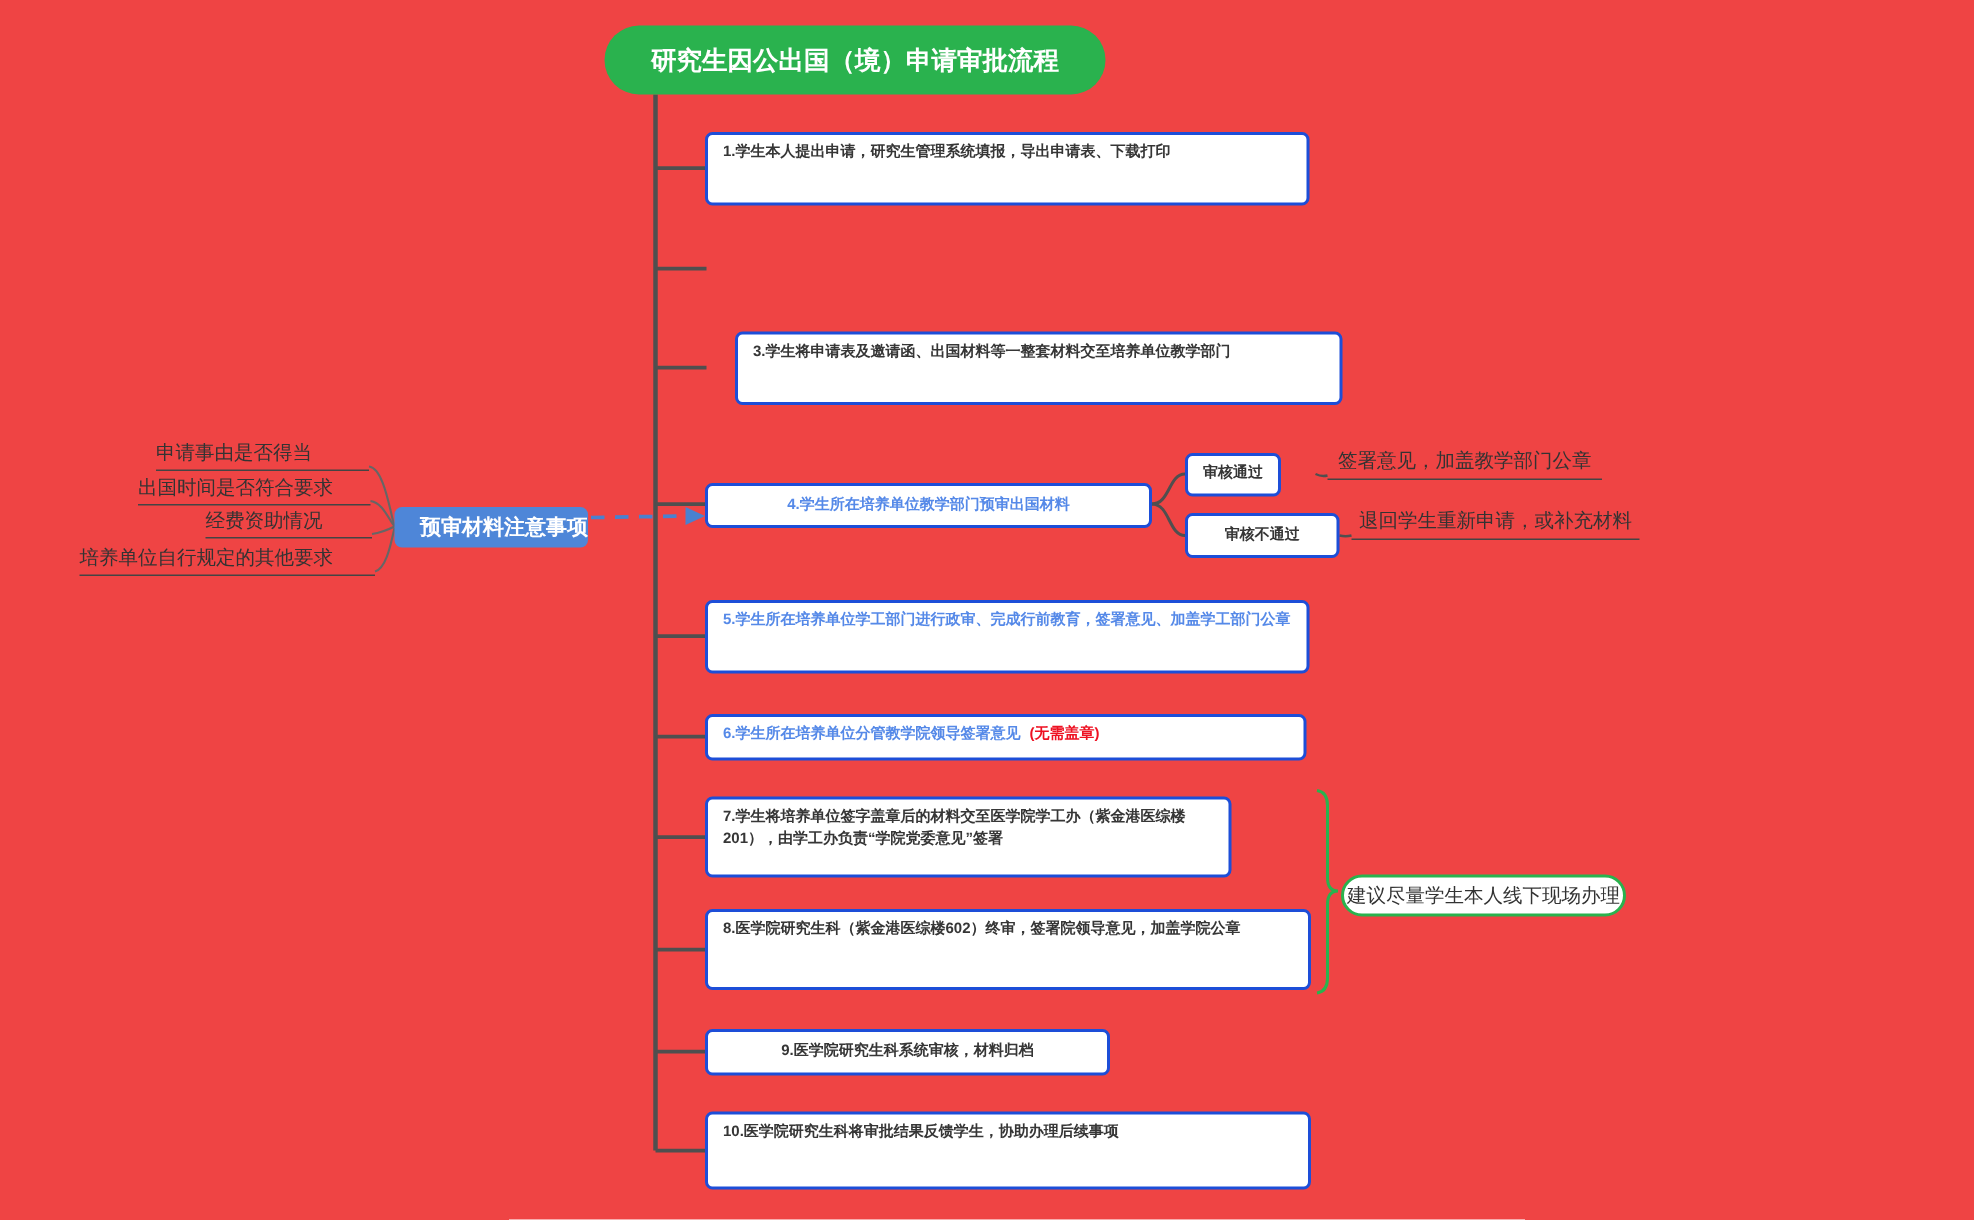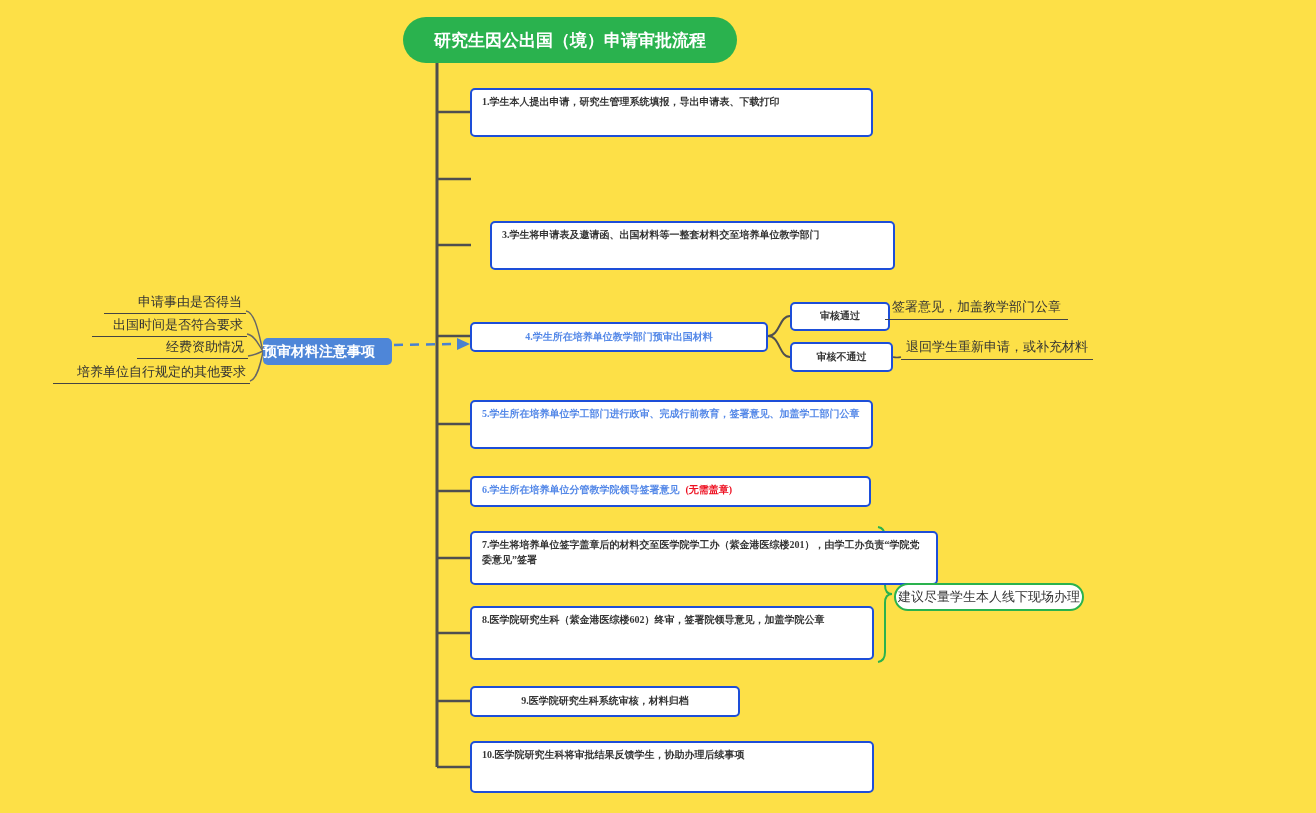--- a/index.html
+++ b/index.html
@@ -1,20 +1,20 @@
 <!DOCTYPE html>
 <html><head>
 <meta charset="utf-8">
 <style>
   html,body{margin:0;padding:0;background:#fff;}
   .canvas{
     position:relative;
     width:1316px;height:813px;
-    background:#fde047;
-    font-family:Liberation Serif, serif;
+    background:#ef4444;
+    font-family:Liberation Sans, sans-serif;
     overflow:hidden;
   }
   svg.wires{position:absolute;left:0;top:0;z-index:1;}
   .node{
     position:absolute;z-index:2;box-sizing:border-box;
     background:#fff;border:2px solid #1d4ed8;border-radius:5px;
     color:#363636;font-size:10px;font-weight:bold;line-height:1.45;
     padding:5px 10px;
   }
   .node.blue-text{color:#5589e8;}
@@ -25,25 +25,25 @@
     left:403px;top:17px;width:334px;height:46px;
     background:#2ab24e;border-radius:23px;
     color:#ffffff;font-size:17px;font-weight:bold;
     display:flex;align-items:center;justify-content:center;
   }
   .blue-box{
     position:absolute;z-index:2;box-sizing:border-box;
     left:263px;top:338px;width:129px;height:27px;
     background:#4e86d8;border-radius:5px;
     color:#fff;font-size:14px;font-weight:bold;
-    display:flex;align-items:center;justify-content:flex-start;
+    display:flex;align-items:center;justify-content:flex-end;
   }
   .fish-item{
     position:absolute;z-index:2;box-sizing:border-box;
-    color:#333;font-size:13px;text-align:right;
+    color:#333;font-size:13px;
     border-bottom:1.6px solid #444;padding:0 4px 2px 0;white-space:nowrap;
   }
   .note{
     position:absolute;z-index:2;box-sizing:border-box;
     color:#333;font-size:13px;text-align:center;
     border-bottom:1.6px solid #444;padding-bottom:3px;white-space:nowrap;
   }
   .advice-pill{
     position:absolute;z-index:2;box-sizing:border-box;
     left:894px;top:583px;width:190px;height:28px;
@@ -101,21 +101,21 @@
   </div>
   <div class="node center blue-text" style="left:470px;top:322px;width:298px;height:30px;">
     <span>4.学生所在培养单位教学部门预审出国材料</span>
   </div>
   <div class="node blue-text" style="left:470px;top:400px;width:403px;height:49px;">
     <span>5.学生所在培养单位学工部门进行政审、完成行前教育，签署意见、加盖学工部门公章</span>
   </div>
   <div class="node blue-text" style="left:470px;top:476px;width:401px;height:31px;">
     <span>6.学生所在培养单位分管教学院领导签署意见</span><span class="red">(无需盖章)</span>
   </div>
-  <div class="node" style="left:470px;top:531px;width:468px;height:54px;">
+  <div class="node" style="left:470px;top:531px;width:351px;height:54px;">
     <span>7.学生将培养单位签字盖章后的材料交至医学院学工办（紫金港医综楼201），由学工办负责“学院党委意见”签署</span>
   </div>
   <div class="node" style="left:470px;top:606px;width:404px;height:54px;">
     <span>8.医学院研究生科（紫金港医综楼602）终审，签署院领导意见，加盖学院公章</span>
   </div>
   <div class="node center" style="left:470px;top:686px;width:270px;height:31px;">
     <span>9.医学院研究生科系统审核，材料归档</span>
   </div>
   <div class="node" style="left:470px;top:741px;width:404px;height:52px;">
     <span>10.医学院研究生科将审批结果反馈学生，协助办理后续事项</span>
@@ -130,21 +130,21 @@
   <div class="fish-item" style="left:92px;top:316px;width:155px;">
     <span>出国时间是否符合要求</span>
   </div>
   <div class="fish-item" style="left:137px;top:338px;width:111px;">
     <span>经费资助情况</span>
   </div>
   <div class="fish-item" style="left:53px;top:363px;width:197px;">
     <span>培养单位自行规定的其他要求</span>
   </div>
 
-  <div class="node center" style="left:790px;top:302px;width:100px;height:29px;">
+  <div class="node center" style="left:790px;top:302px;width:64px;height:29px;">
     <span>审核通过</span>
   </div>
   <div class="note" style="left:885px;top:298px;width:183px;">
     <span>签署意见，加盖教学部门公章</span>
   </div>
   <div class="node center" style="left:790px;top:342px;width:103px;height:30px;">
     <span>审核不通过</span>
   </div>
   <div class="note" style="left:901px;top:338px;width:192px;">
     <span>退回学生重新申请，或补充材料</span>

